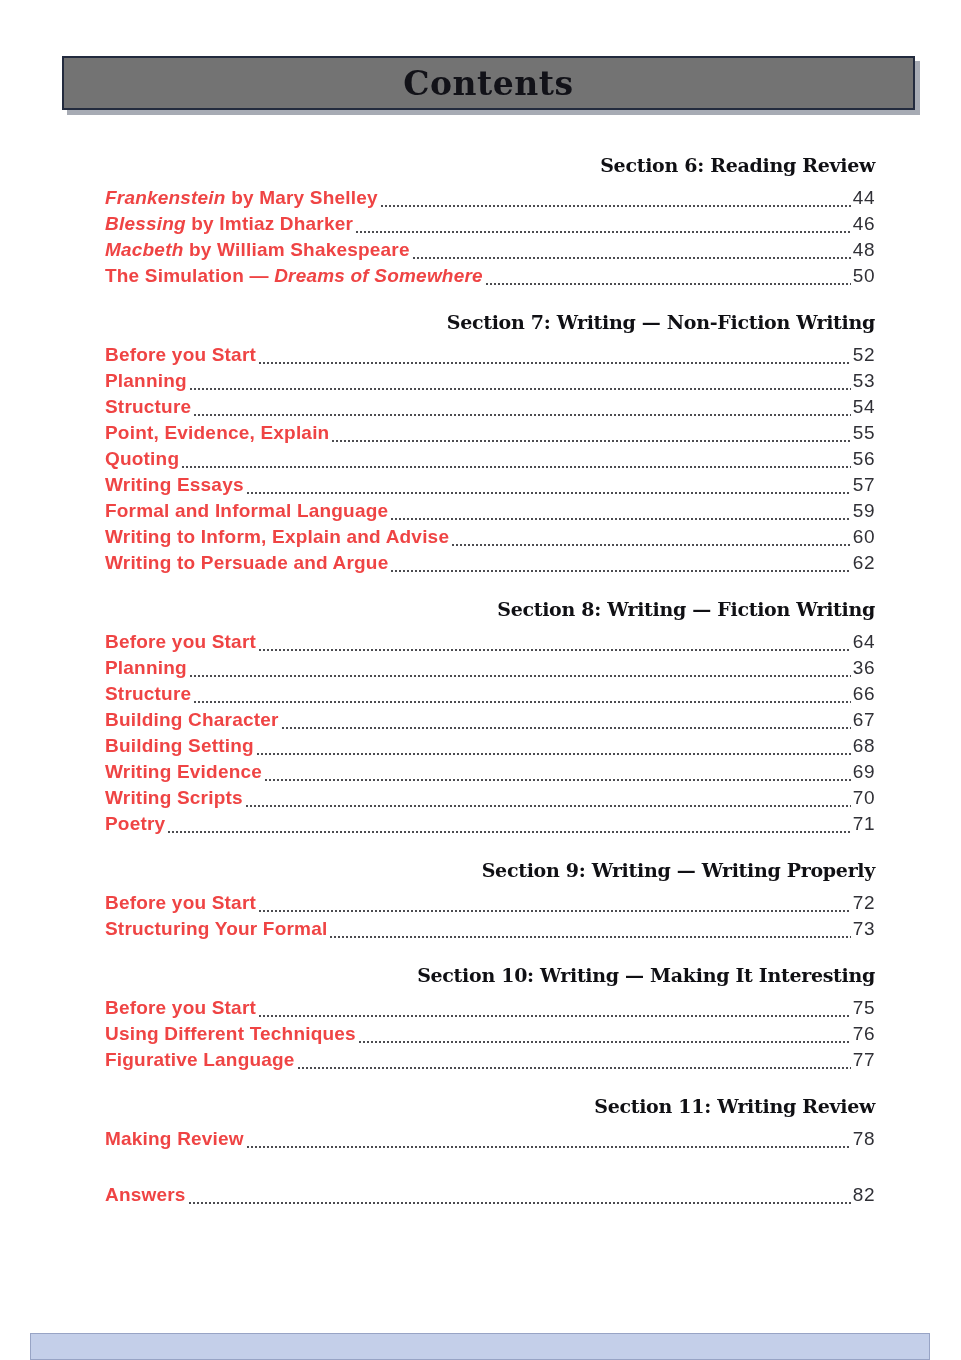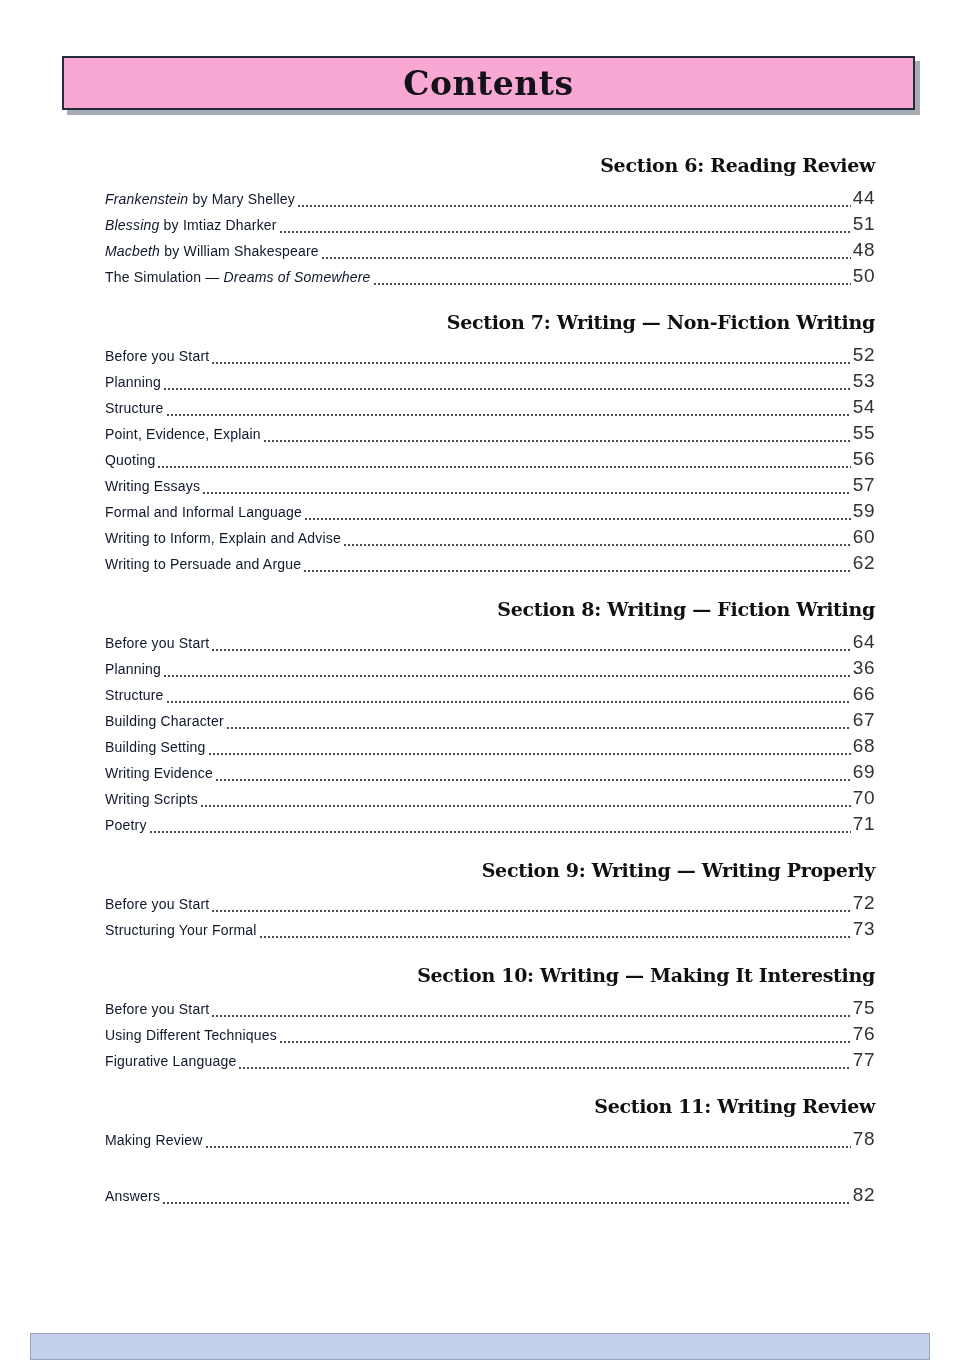--- a/index.html
+++ b/index.html
@@ -11,21 +11,21 @@
     overflow: hidden;
   }
   .page { position: absolute; inset: 0; }
 
   
   .header-box {
     position: absolute;
     left: 62px; top: 56px;
     width: 853px; height: 54px;
     box-sizing: border-box;
-    background: #f9a8d4;
+    background: #737373;
     border: 2px solid #232b3e;
     box-shadow: 5px 5px 0 #a7abb4;
     display: flex; align-items: center; justify-content: center;
   }
   .header-title {
     font-family: "DejaVu Serif", serif;
     font-weight: bold;
     font-size: 33px;
     color: #121218;
     letter-spacing: 0.5px;
@@ -47,24 +47,25 @@
     letter-spacing: -0.3px;
     margin-bottom: 7px;
   }
   .toc-row {
     display: flex;
     align-items: baseline;
     line-height: 26px;
     height: 26px;
   }
   .entry-label {
-    font-size: 14px;
-    color: #0f172a;
+    font-size: 19px;
+    color: #ef4444;
     white-space: nowrap;
     letter-spacing: 0.2px;
+    font-weight: bold;
   }
   .part.italic { font-style: italic; }
   .dotted-leader {
     flex: 1;
     align-self: flex-end;
     height: 2px;
     margin: 0 2px 4px 3px;
     background-image: radial-gradient(circle at 1px 1px, #4c4c50 0.9px, transparent 1.15px);
     background-size: 4px 2px;
     background-repeat: repeat-x;
@@ -103,21 +104,21 @@
     <div class="sec-rows">
   <div class="toc-row">
     <span class="entry-label"><span class="part italic">Frankenstein</span><span class="part"> by Mary Shelley</span></span>
     <span class="dotted-leader"></span>
     <span class="pagenum">44</span>
   </div>
 
   <div class="toc-row">
     <span class="entry-label"><span class="part italic">Blessing</span><span class="part"> by Imtiaz Dharker</span></span>
     <span class="dotted-leader"></span>
-    <span class="pagenum">51</span>
+    <span class="pagenum">46</span>
   </div>
 
   <div class="toc-row">
     <span class="entry-label"><span class="part italic">Macbeth</span><span class="part"> by William Shakespeare</span></span>
     <span class="dotted-leader"></span>
     <span class="pagenum">48</span>
   </div>
 
   <div class="toc-row">
     <span class="entry-label"><span class="part">The Simulation — </span><span class="part italic">Dreams of Somewhere</span></span>

